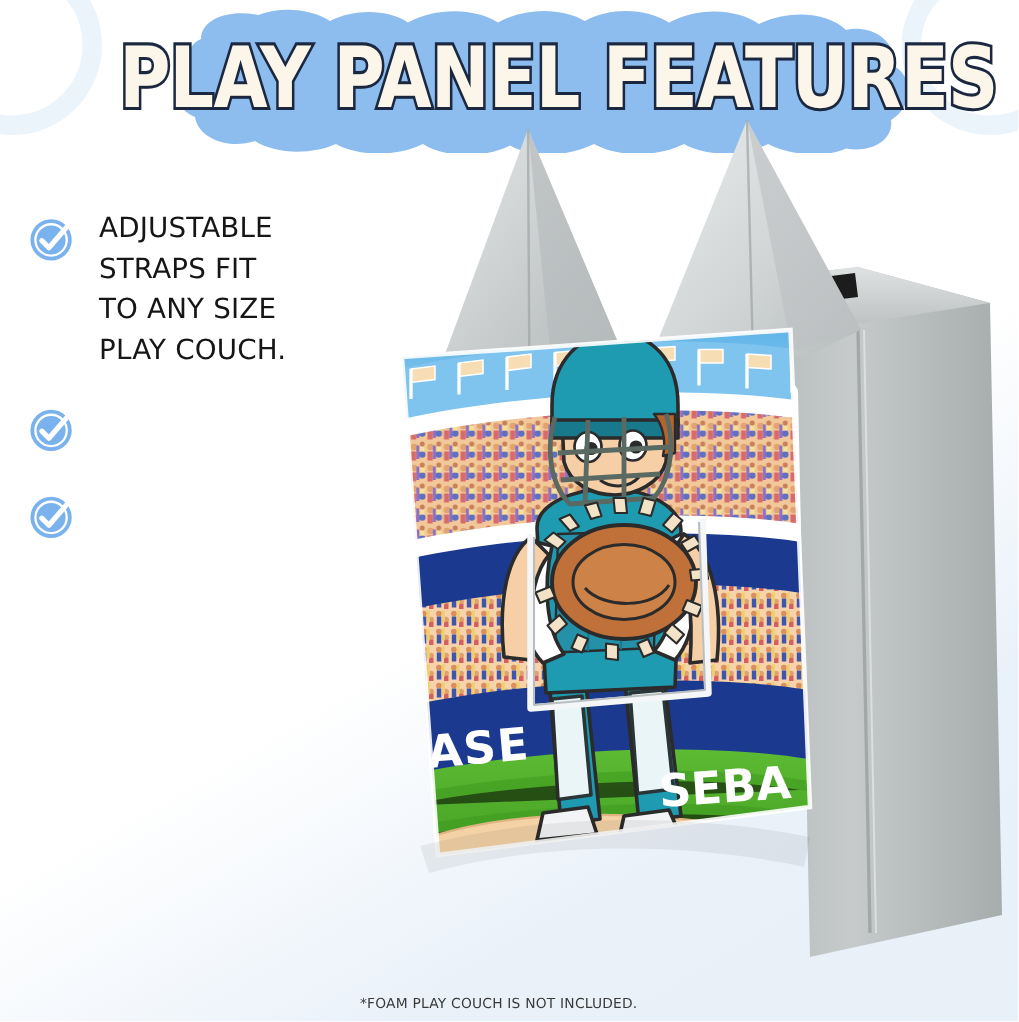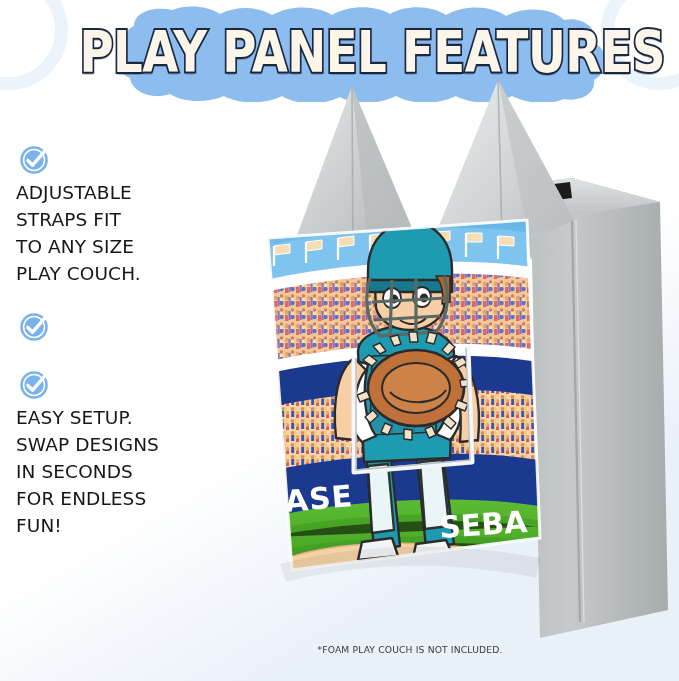--- a/index.html
+++ b/index.html
@@ -67,21 +67,20 @@
   
   .features {
     position: absolute;
     left: 16px; top: 138px;
     width: 268px;
   }
   .feature-row {
     display: flex;
     align-items: flex-start;
     margin-bottom: 18px;
-    flex-direction: column;
   }
   .check-icon {
     flex: 0 0 auto;
     width: 38px; height: 38px;
     margin-right: 12px;
     margin-top: 2px;
   }
   .check-icon svg { display: block; width: 38px; height: 38px; }
   .feature-text {
     font-family: "DejaVu Sans", sans-serif;
@@ -98,23 +97,22 @@
   .photo {
     position: absolute;
     left: 240px; top: 70px;
     width: 439px; height: 585px;
   }
   .photo svg { display: block; width: 100%; height: 100%; }
 
   
   .disclaimer {
     position: absolute;
-    left: 240px; top: 644px;
+    left: 240px; top: 664px;
     width: 340px;
-    text-align: center;
     font-family: "DejaVu Sans", sans-serif;
     font-size: 9.2px;
     letter-spacing: .15px;
     color: #3a3a3a;
     text-transform: uppercase;
   }
 </style>
 </head>
 <body>
 
@@ -183,25 +181,20 @@
 
 
     <div class="feature-row">
       <div class="check-icon">
         <svg viewBox="0 0 40 40">
           <circle cx="19" cy="21" r="14.5" fill="#79b2ec"></circle>
           <circle cx="19" cy="21" r="11" fill="none" stroke="#ffffff" stroke-width="1.6"></circle>
           <path d="M12.5 21.5 L17.5 26.5 L33 8.5" fill="none" stroke="#ffffff" stroke-width="3.6" stroke-linecap="round" stroke-linejoin="round"></path>
         </svg>
       </div>
-      <div class="feature-text">EASY SETUP.
-SWAP DESIGNS
-IN SECONDS
-FOR ENDLESS
-FUN!</div>
     </div>
 
   </div>
 
   <div class="photo">
     <svg viewBox="0 0 439 585" preserveAspectRatio="none">
       <defs>
         <linearGradient id="foamSide" x1="0" y1="0" x2="1" y2="0">
           <stop offset="0%" stop-color="#b2b7b8"></stop>
           <stop offset="45%" stop-color="#c6cacb"></stop>

